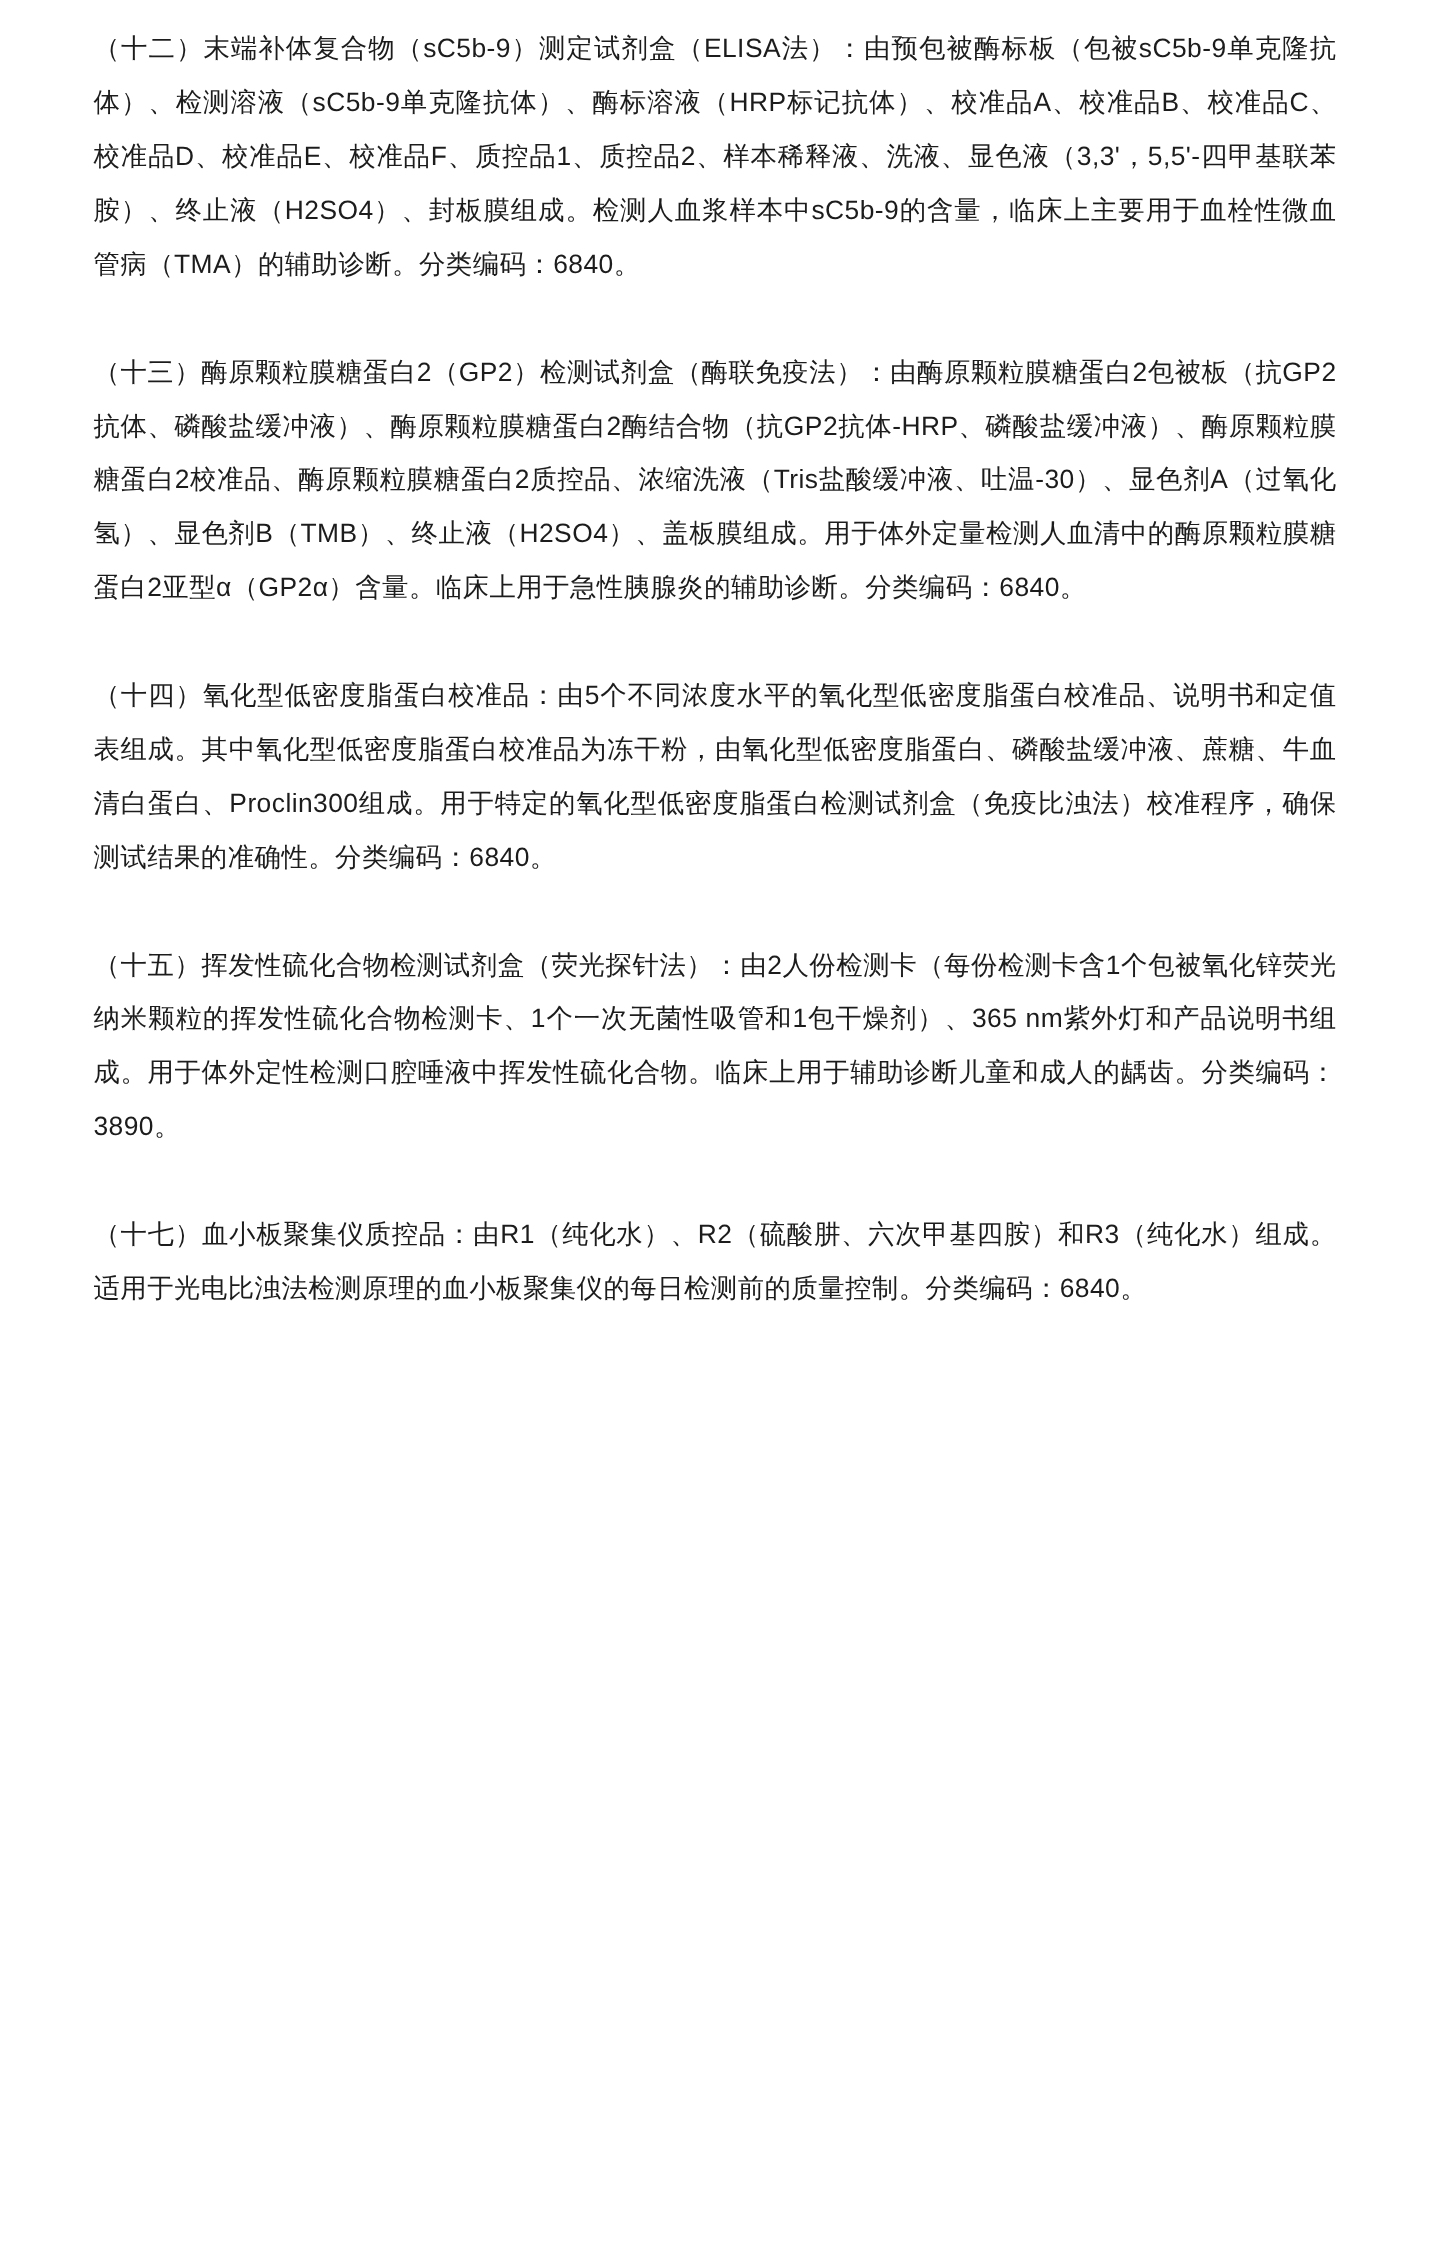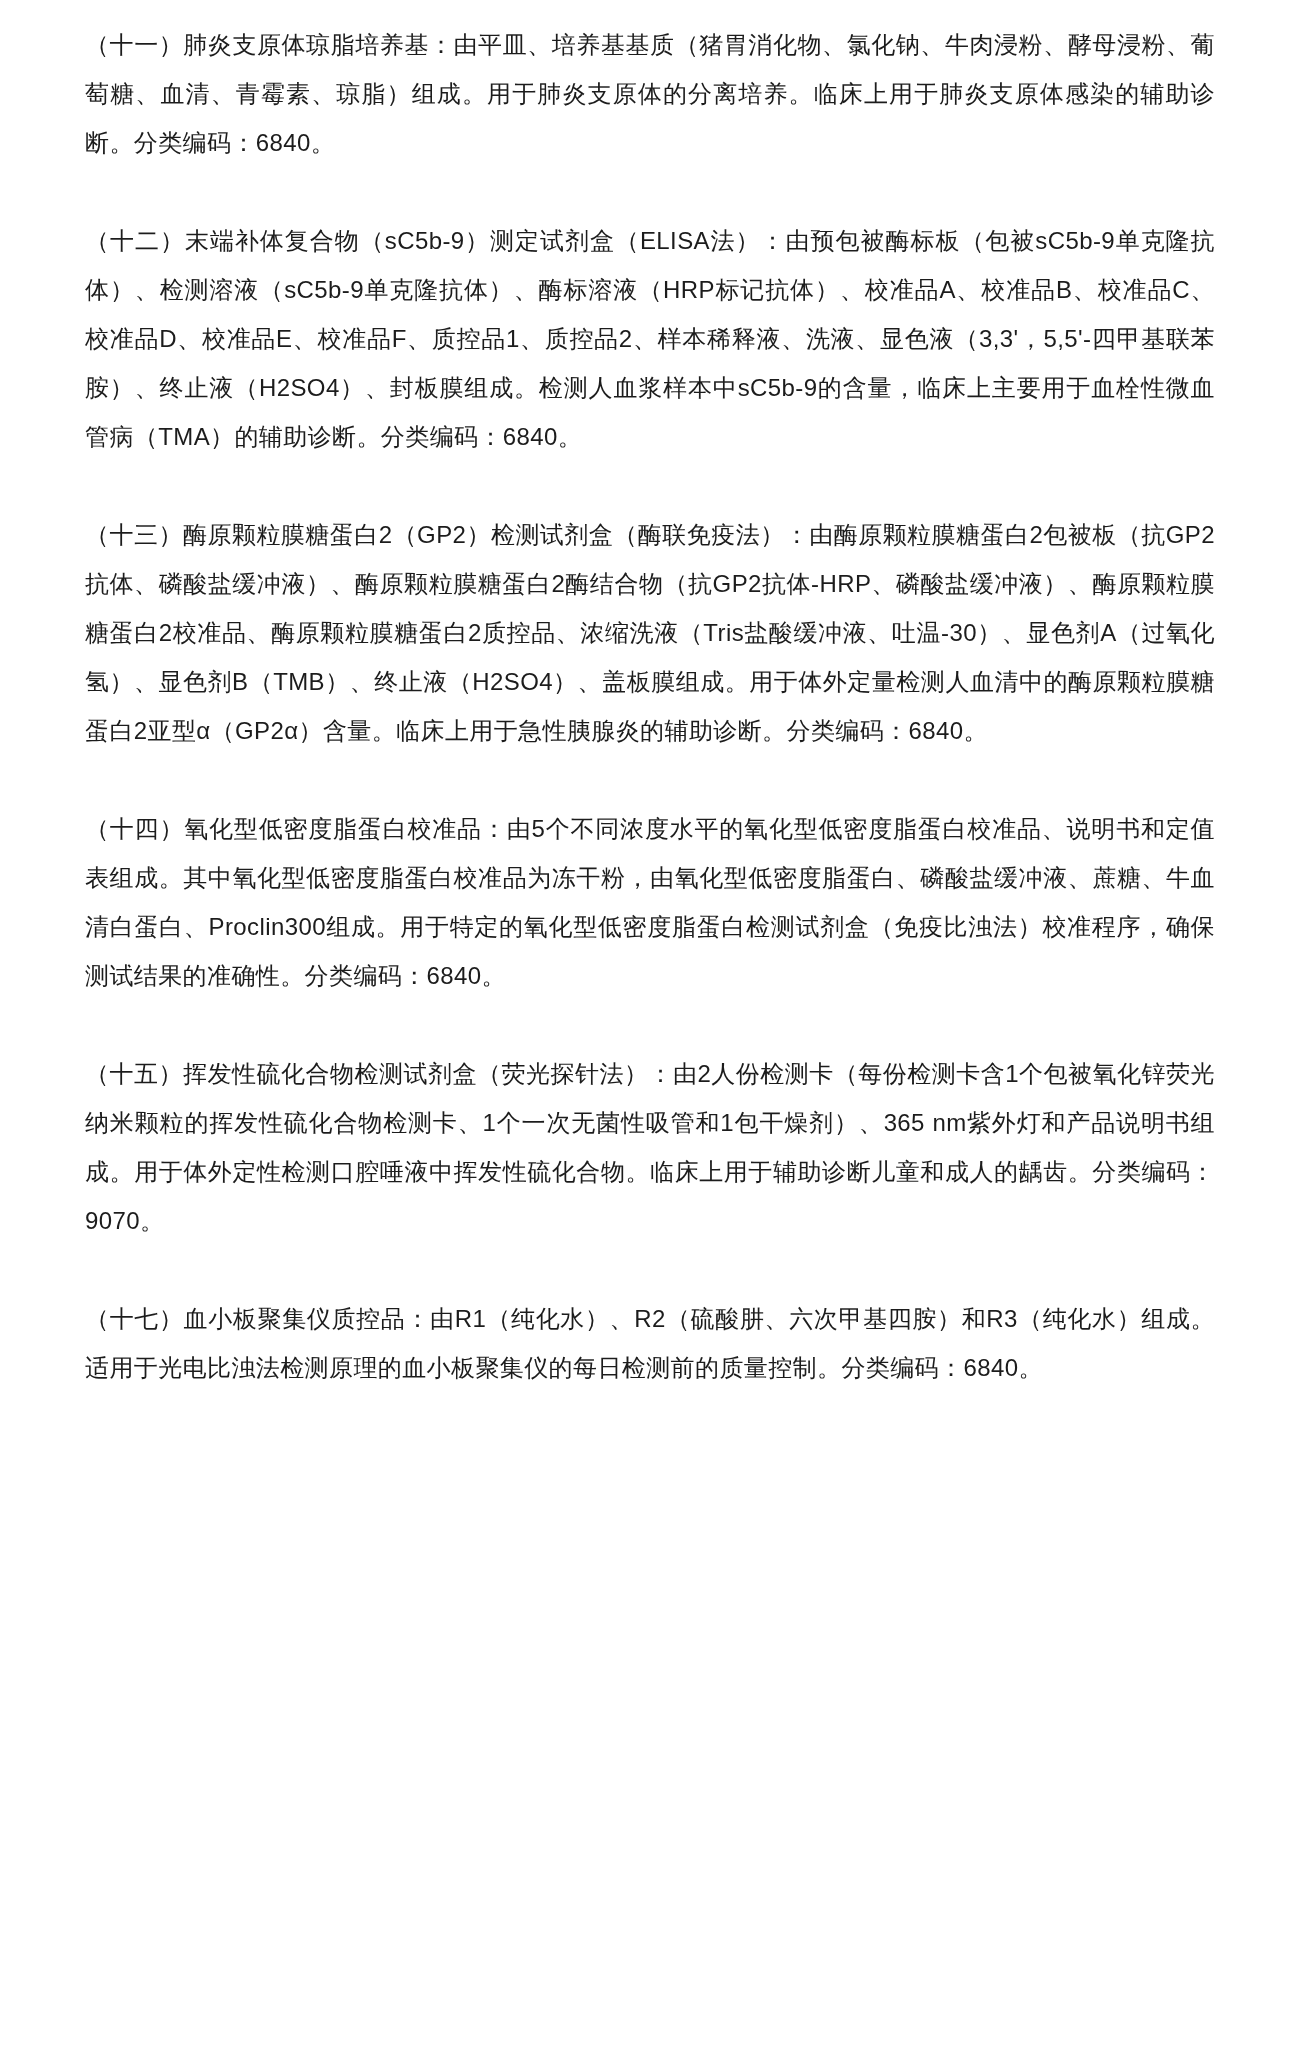--- a/index.html
+++ b/index.html
@@ -28,20 +28,19 @@
     word-break: break-all;
     color: #1c1c1c;
   }
   p.para:last-child { margin-bottom: 0; }
 </style>
 </head>
 <body>
 
 <main class="page">
   <div class="para-list" id="para-list">
-      <p class="para">（十一）肺炎支原体琼脂培养基：由平皿、培养基基质（猪胃消化物、氯化钠、牛肉浸粉、酵母浸粉、葡萄糖、血清、青霉素、琼脂）组成。用于肺炎支原体的分离培养。临床上用于肺炎支原体感染的辅助诊断。分类编码：6840。</p>
       <p class="para">（十二）末端补体复合物（sC5b-9）测定试剂盒（ELISA法）：由预包被酶标板（包被sC5b-9单克隆抗体）、检测溶液（sC5b-9单克隆抗体）、酶标溶液（HRP标记抗体）、校准品A、校准品B、校准品C、校准品D、校准品E、校准品F、质控品1、质控品2、样本稀释液、洗液、显色液（3,3'，5,5'-四甲基联苯胺）、终止液（H2SO4）、封板膜组成。检测人血浆样本中sC5b-9的含量，临床上主要用于血栓性微血管病（TMA）的辅助诊断。分类编码：6840。</p>
       <p class="para">（十三）酶原颗粒膜糖蛋白2（GP2）检测试剂盒（酶联免疫法）：由酶原颗粒膜糖蛋白2包被板（抗GP2抗体、磷酸盐缓冲液）、酶原颗粒膜糖蛋白2酶结合物（抗GP2抗体-HRP、磷酸盐缓冲液）、酶原颗粒膜糖蛋白2校准品、酶原颗粒膜糖蛋白2质控品、浓缩洗液（Tris盐酸缓冲液、吐温-30）、显色剂A（过氧化氢）、显色剂B（TMB）、终止液（H2SO4）、盖板膜组成。用于体外定量检测人血清中的酶原颗粒膜糖蛋白2亚型α（GP2α）含量。临床上用于急性胰腺炎的辅助诊断。分类编码：6840。</p>
       <p class="para">（十四）氧化型低密度脂蛋白校准品：由5个不同浓度水平的氧化型低密度脂蛋白校准品、说明书和定值表组成。其中氧化型低密度脂蛋白校准品为冻干粉，由氧化型低密度脂蛋白、磷酸盐缓冲液、蔗糖、牛血清白蛋白、Proclin300组成。用于特定的氧化型低密度脂蛋白检测试剂盒（免疫比浊法）校准程序，确保测试结果的准确性。分类编码：6840。</p>
-      <p class="para">（十五）挥发性硫化合物检测试剂盒（荧光探针法）：由2人份检测卡（每份检测卡含1个包被氧化锌荧光纳米颗粒的挥发性硫化合物检测卡、1个一次无菌性吸管和1包干燥剂）、365 nm紫外灯和产品说明书组成。用于体外定性检测口腔唾液中挥发性硫化合物。临床上用于辅助诊断儿童和成人的龋齿。分类编码：9070。</p>
+      <p class="para">（十五）挥发性硫化合物检测试剂盒（荧光探针法）：由2人份检测卡（每份检测卡含1个包被氧化锌荧光纳米颗粒的挥发性硫化合物检测卡、1个一次无菌性吸管和1包干燥剂）、365 nm紫外灯和产品说明书组成。用于体外定性检测口腔唾液中挥发性硫化合物。临床上用于辅助诊断儿童和成人的龋齿。分类编码：3890。</p>
       <p class="para">（十七）血小板聚集仪质控品：由R1（纯化水）、R2（硫酸肼、六次甲基四胺）和R3（纯化水）组成。适用于光电比浊法检测原理的血小板聚集仪的每日检测前的质量控制。分类编码：6840。</p>
     </div>
 </main>
 
 </body></html>

